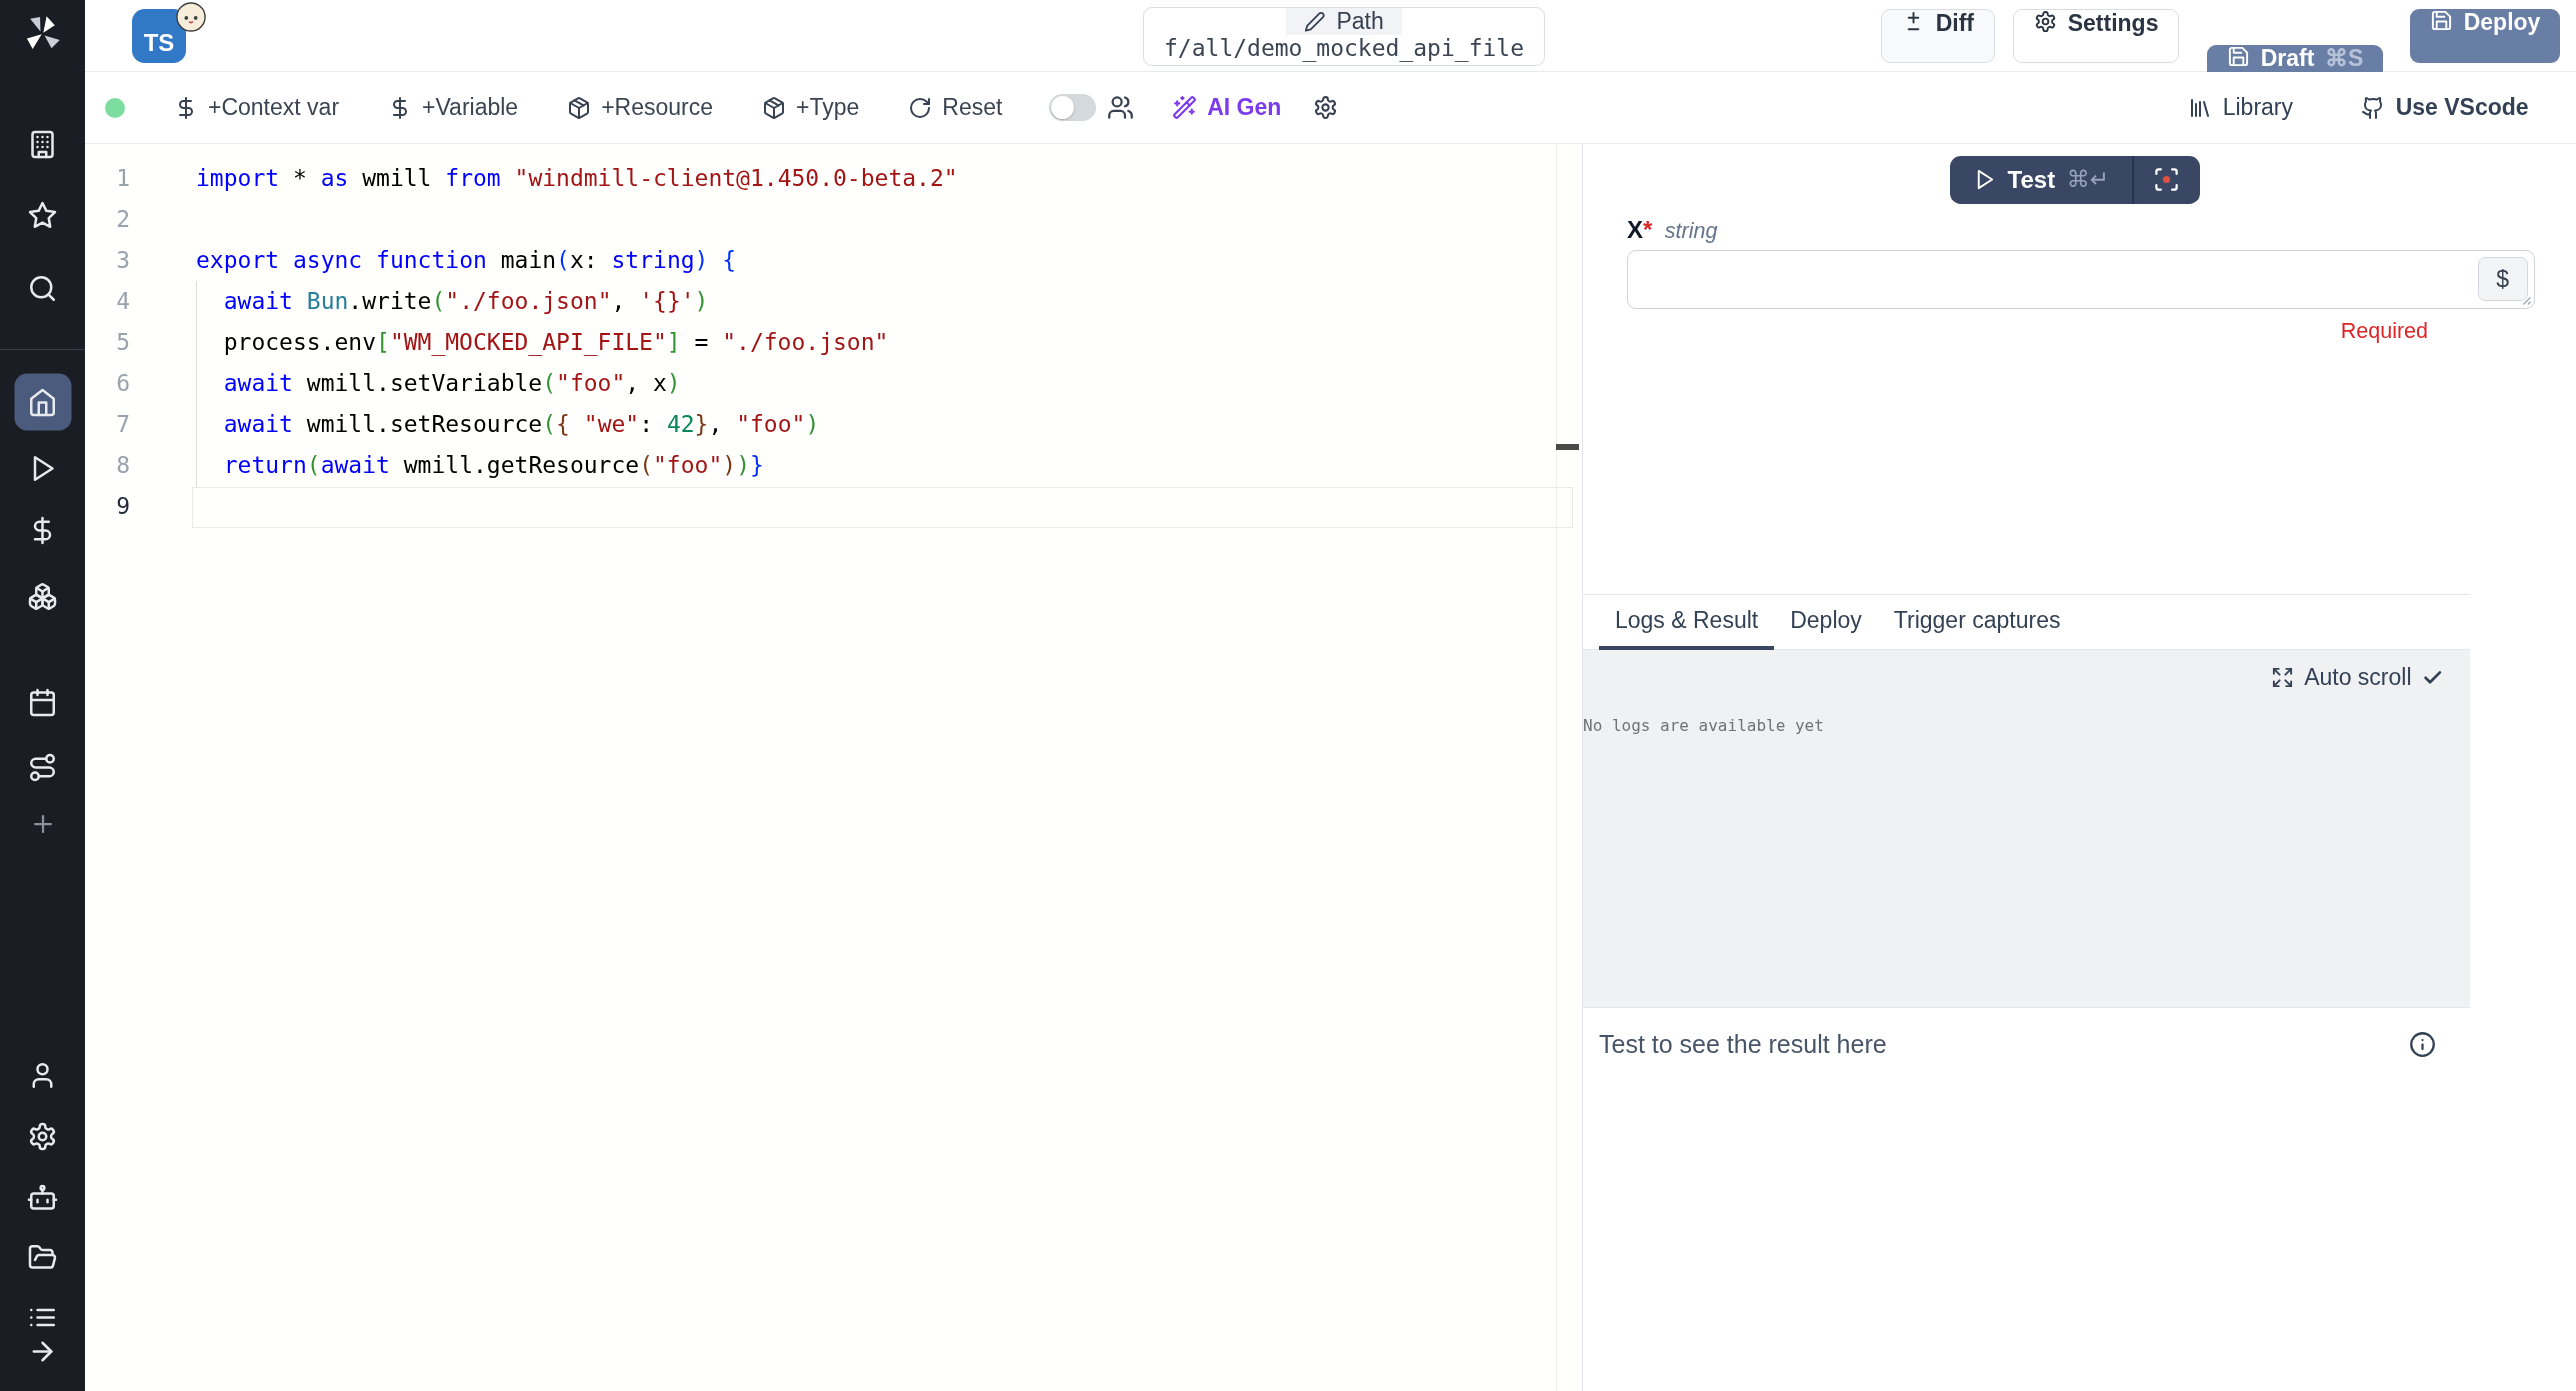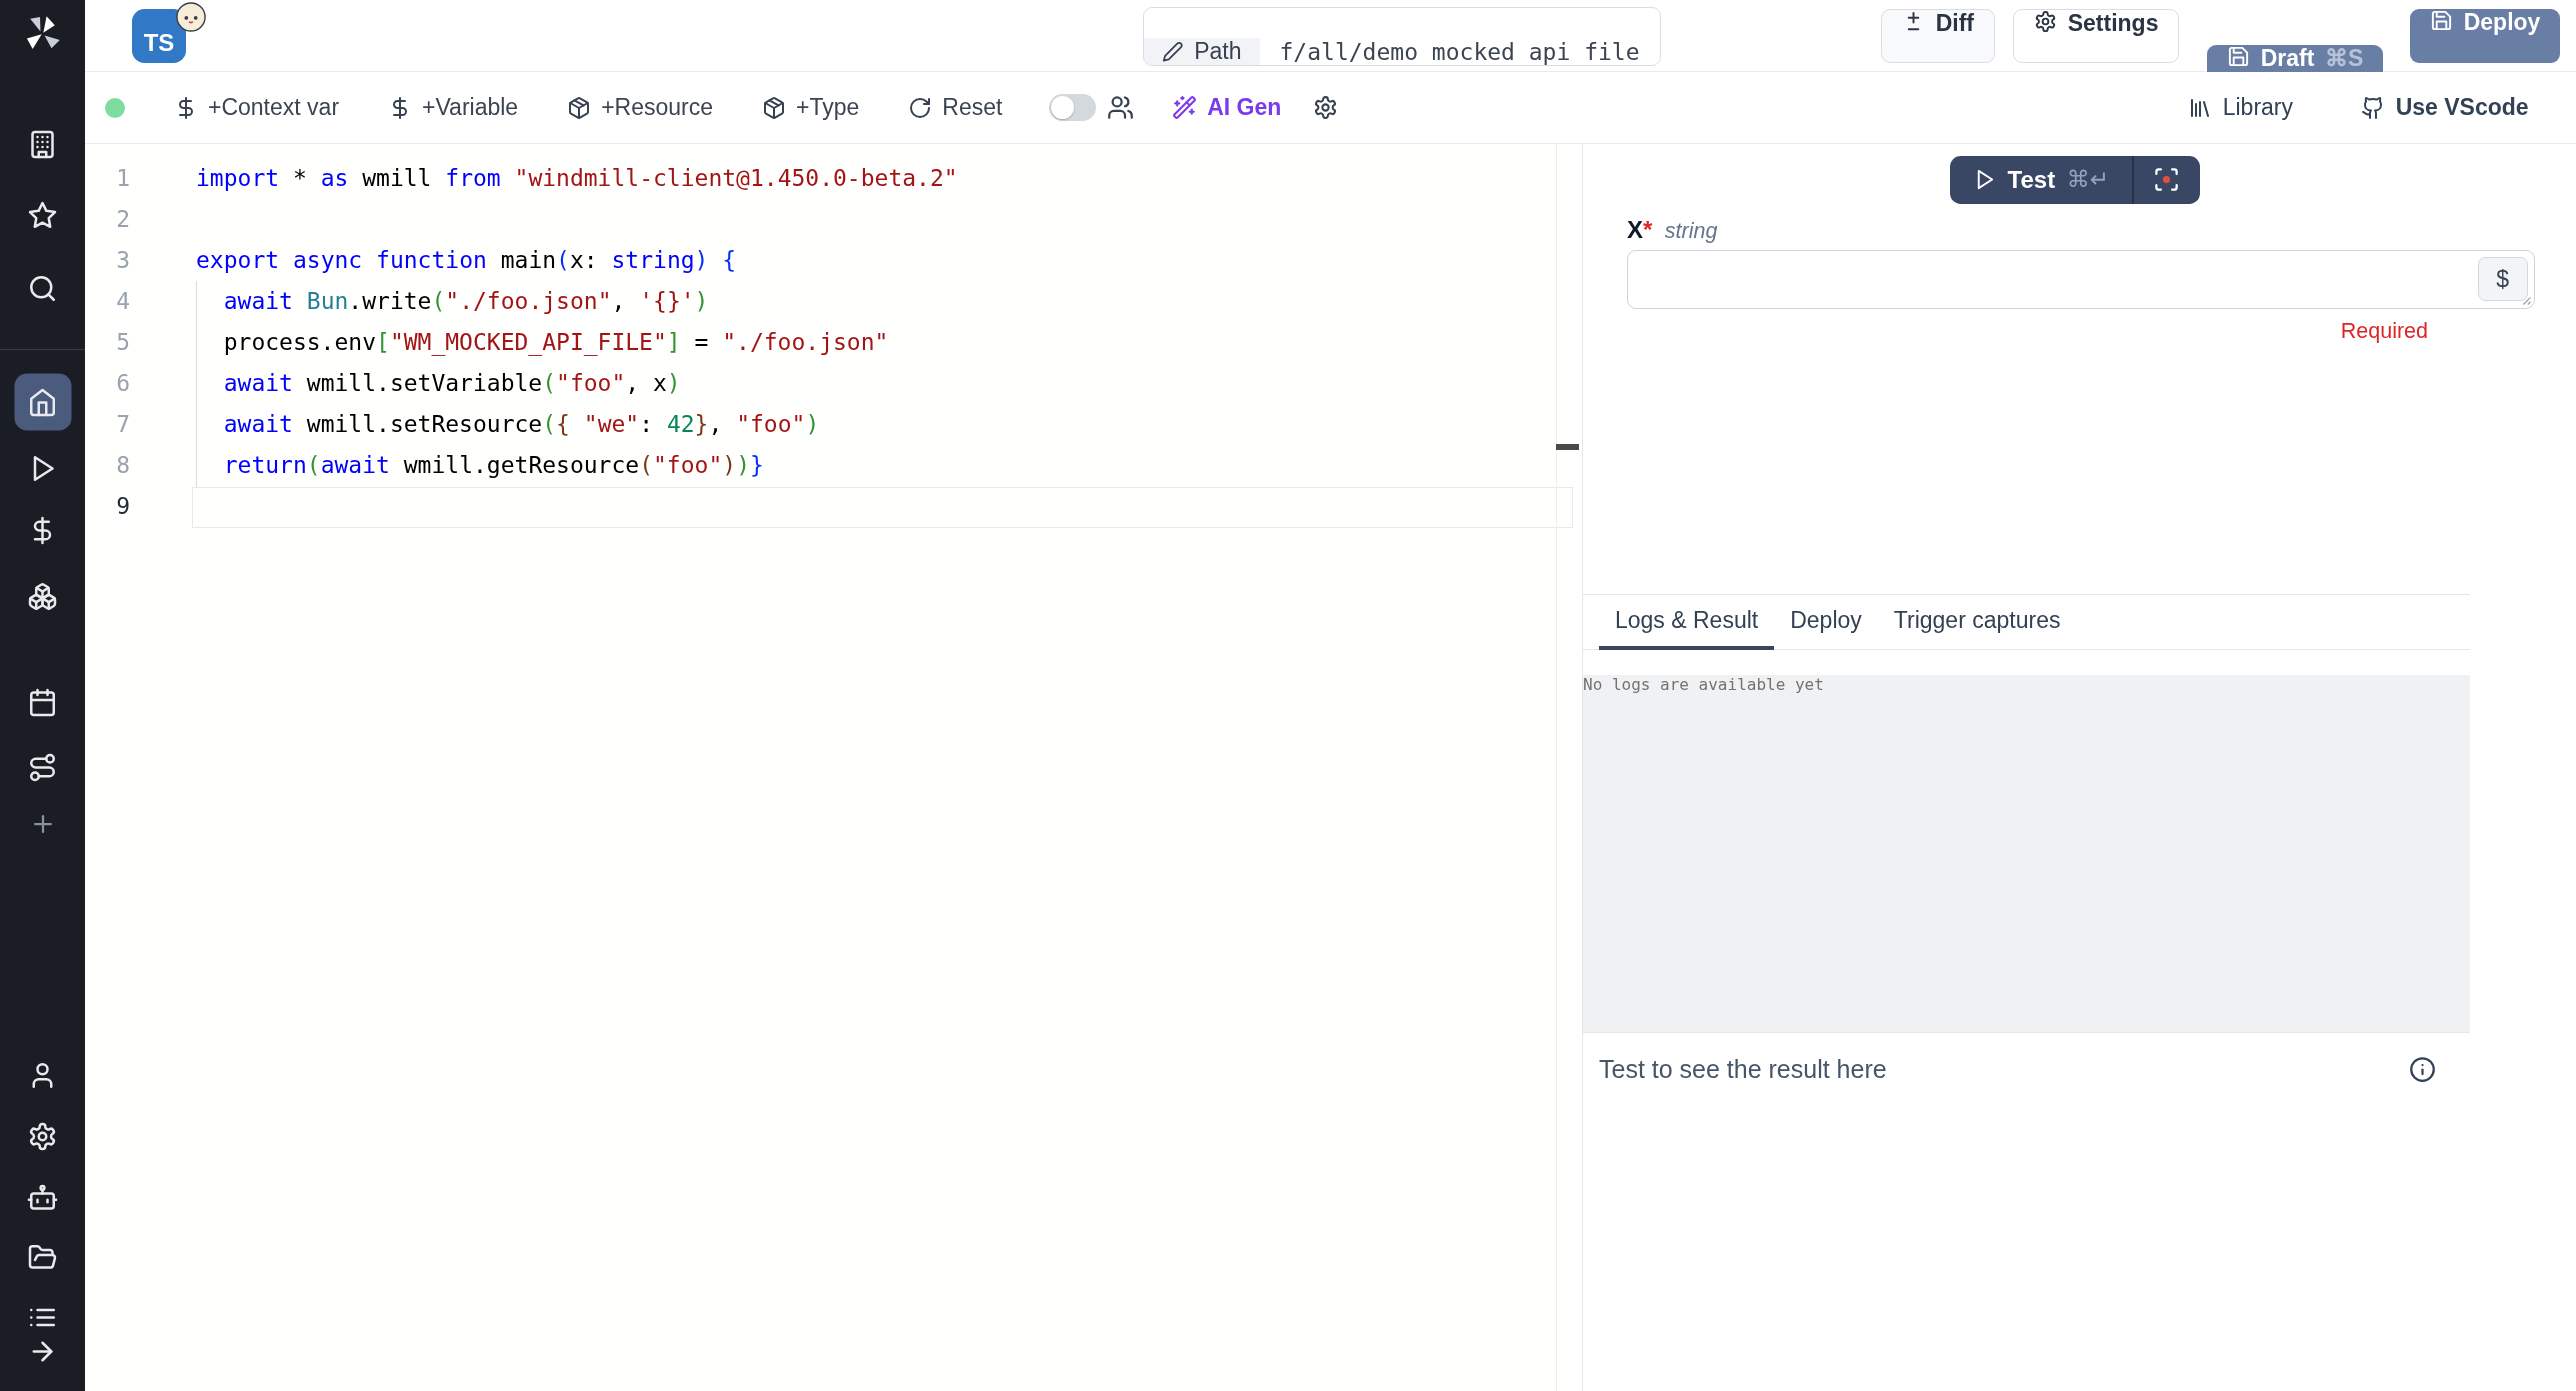--- a/index.html
+++ b/index.html
@@ -20,22 +20,22 @@
 
   
   .topbar { position:absolute; left:85px; top:0; width:2491px; height:72px; background:#fff; border-bottom:0.9px solid #e8eaed; z-index:20; }
   .ts-badge { position:absolute; left:47px; top:9px; width:54px; height:54px; border-radius:12.5px; background:#3178c6;
               color:#fff; font-weight:bold; font-size:24px; display:flex; align-items:flex-end; justify-content:center; padding-bottom:6.3px; }
   .bun-badge { position:absolute; left:91px; top:1.8px; width:30px; height:30px; }
   .title-box { position:absolute; left:101px; top:7.2px; width:729px; height:59px; background:#f7f9fa; border-radius:9px; }
   .title-box input { position:absolute; inset:0; background:transparent; border:none; outline:none; padding:0 54px 0 18px;
                      font-family:"Liberation Sans",sans-serif; font-size:24px; font-weight:600; color:#5f6b7b; }
   .title-edit { position:absolute; right:21.5px; top:18px; width:23px; height:23px; color:#9aa3ad; cursor:pointer; }
-  .path-group { position:absolute; left:1058px; top:7.2px; height:59px; display:flex; align-items:flex-end;
-                border:0.9px solid #d9dde3; border-radius:9px; overflow:hidden; background:#fff; }
+  .path-group { position:absolute; left:1058px; top:7.2px; height:59px; display:flex; align-items:center;
+                border:0.9px solid #d9dde3; border-radius:9px; overflow:hidden; background:#fff;flex-direction:column; }
   .path-label { display:flex; align-items:center; gap:10.7px; background:#f1f3f6; padding:0 18px; font-size:23px; font-weight:500; color:#374151; cursor:pointer; }
   .path-label .icon { width:21.5px; height:21.5px; }
   .path-value { display:flex; align-items:center; padding:0 20px; font-family:"DejaVu Sans Mono",monospace; font-size:23px; color:#3b4552; }
   .tb-btn { position:absolute; top:9px; height:54px; border-radius:9px; display:flex; gap:10.7px;
             padding:0 20px; font-size:23px; font-weight:600; cursor:pointer; }
   .tb-btn .icon { width:23px; height:23px; }
   .btn-diff { left:1796px; background:#f8f9fb; border:0.9px solid #d9dde3; color:#2a3442; }
   .btn-settings { left:1928px; background:#fff; border:0.9px solid #d9dde3; color:#2a3442; }
   .btn-draft { left:2122px; background:#697ea4; color:#fff; font-weight:700;margin-top:36px; }
   .btn-deploy { left:2325px; background:#697ea4; color:#fff; font-weight:700; }
@@ -498,20 +498,40 @@
     <div class="required" style="color: rgb(220, 38, 38);">Required</div>
   </div>
 
   <div class="tabs" id="tabs">
       <div class="tab active">Logs &amp; Result</div>
       <div class="tab">Deploy</div>
       <div class="tab">Trigger captures</div>
     </div>
 
   <div class="logs">
+    <div class="autoscroll">
+      <span class="icon">
+          <svg viewBox="0 0 24 24" fill="none" stroke="currentColor" stroke-width="2" stroke-linecap="round" stroke-linejoin="round" width="100%" height="100%">
+            <path d="m15 15 6 6"></path>
+            <path d="m15 9 6-6"></path>
+            <path d="M21 16v5h-5"></path>
+            <path d="M21 8V3h-5"></path>
+            <path d="M3 16v5h5"></path>
+            <path d="m3 21 6-6"></path>
+            <path d="M3 8V3h5"></path>
+            <path d="M9 9 3 3"></path>
+          </svg>
+        </span>
+      <span>Auto scroll</span>
+      <span class="icon" style="width:21.5px;height:21.5px">
+          <svg viewBox="0 0 24 24" fill="none" stroke="currentColor" stroke-width="3" stroke-linecap="round" stroke-linejoin="round" width="100%" height="100%">
+            <path d="M20 6 9 17l-5-5"></path>
+          </svg>
+        </span>
+    </div>
     <div class="logs-empty">No logs are available yet</div>
   </div>
 
   <div class="result">
     <span class="result-title">Test to see the result here</span>
     <span class="icon">
         <svg viewBox="0 0 24 24" fill="none" stroke="currentColor" stroke-width="2" stroke-linecap="round" stroke-linejoin="round" width="100%" height="100%">
           <circle cx="12" cy="12" r="10"></circle>
           <path d="M12 16v-4"></path>
           <path d="M12 8h.01"></path>

